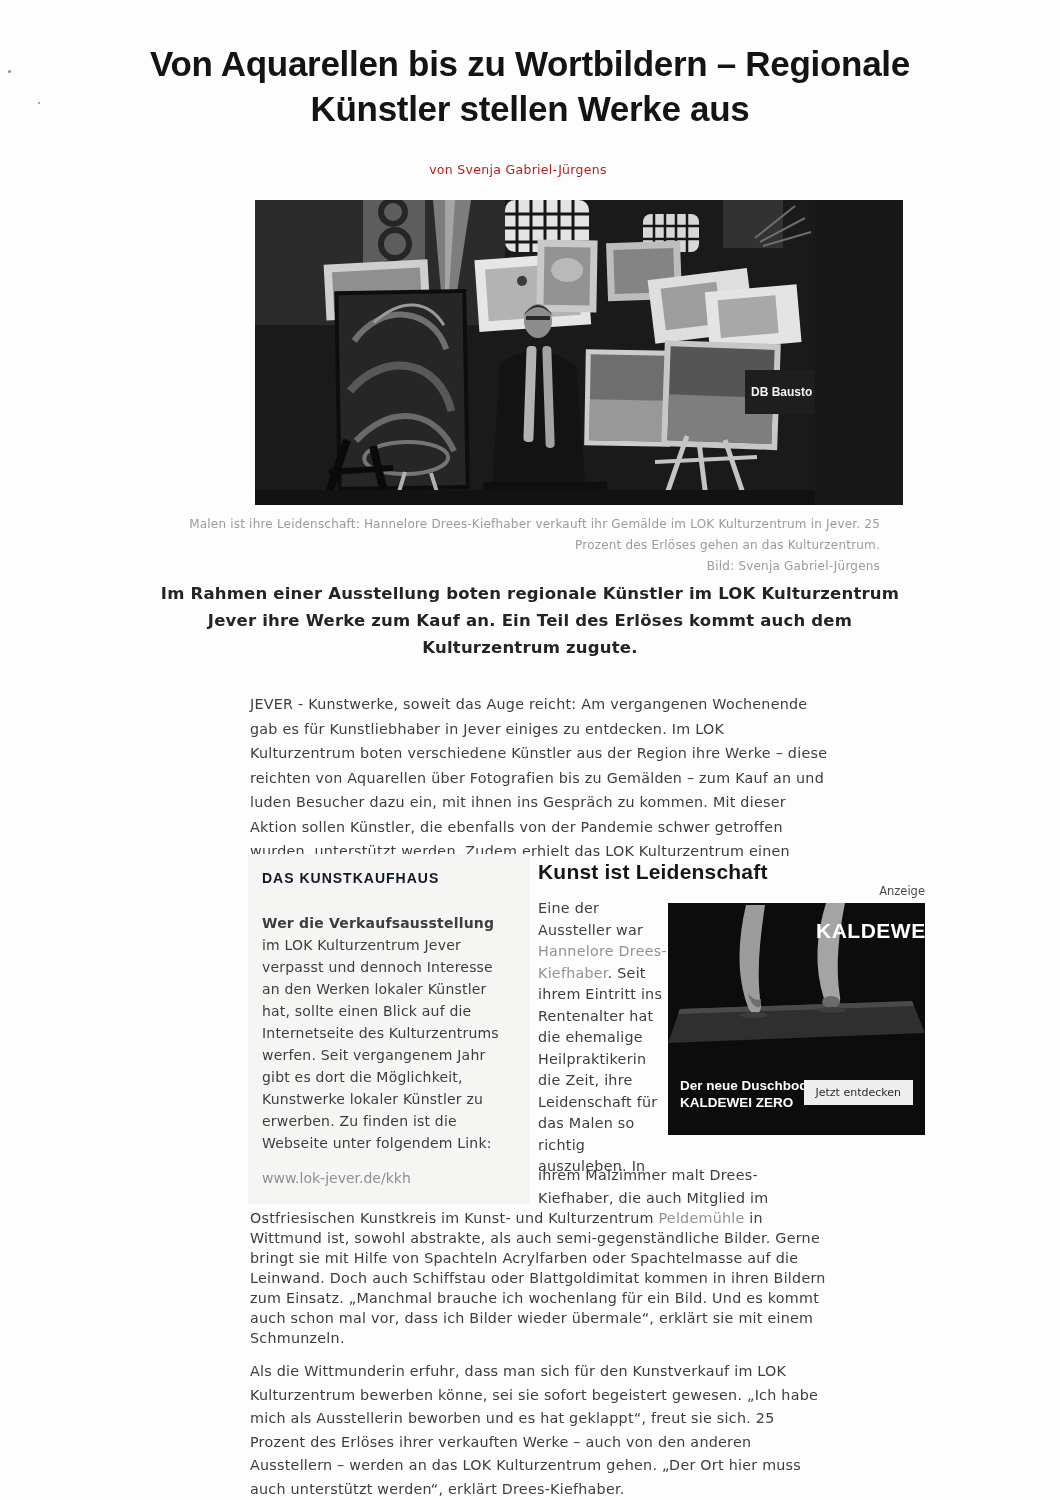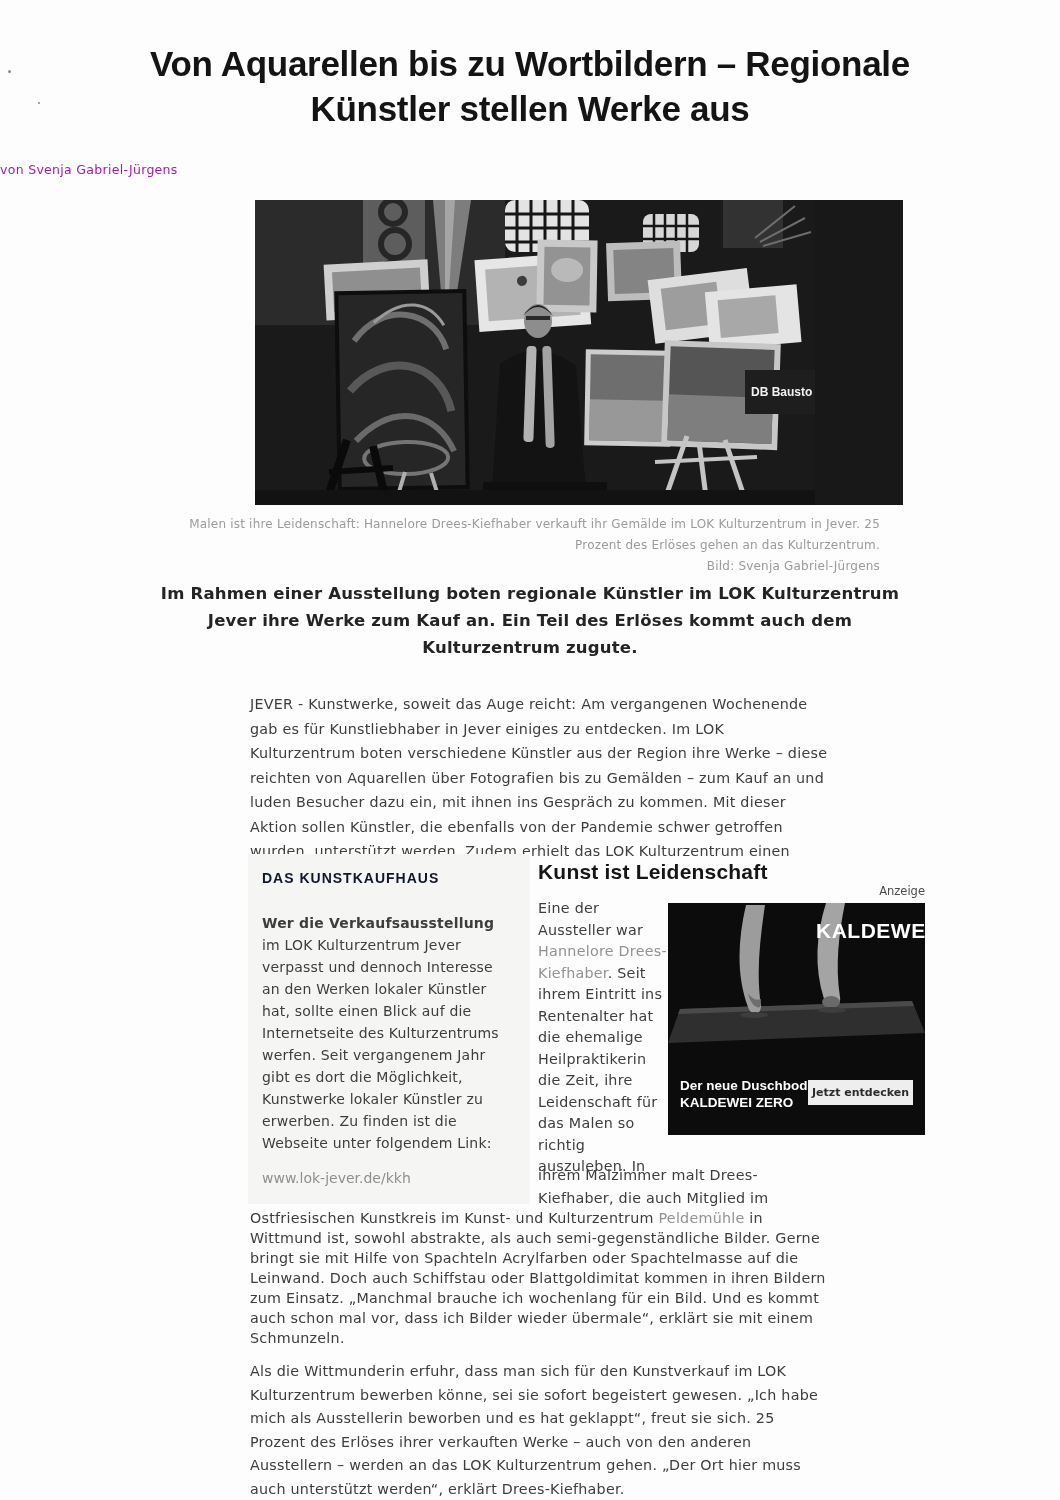--- a/index.html
+++ b/index.html
@@ -4,21 +4,21 @@
 <style>
   html,body{margin:0;padding:0;background:#ffffff;}
   .page{position:relative;width:1060px;height:1500px;background:#fdfdfd;overflow:hidden;
         font-family:"DejaVu Sans",sans-serif;color:#3b3b3b;}
   .abs{position:absolute;}
 
   
   .headline{left:80px;top:18px;width:900px;text-align:center;
             font-family:"Liberation Sans",sans-serif;font-weight:800;
             font-size:35px;line-height:45px;letter-spacing:-0.3px;color:#141414;}
-  .byline{left:0;top:162px;width:1036px;text-align:left;font-size:12.5px;color:#a21caf;letter-spacing:.3px;}
+  .byline{left:0;top:162px;width:1036px;text-align:center;font-size:12.5px;color:#b91c1c;letter-spacing:.3px;}
 
   
   .photo{left:255px;top:200px;width:648px;height:305px;background:#181818;}
   .caption{left:180px;top:514px;width:700px;text-align:right;font-size:12px;line-height:21px;color:#9b9b9b;letter-spacing:.2px;}
   .caption-credit{display:block;}
 
   
   .lead{left:150px;top:580px;width:760px;text-align:center;font-size:16.5px;line-height:27px;
         font-weight:600;color:#242424;letter-spacing:.2px;}
 
@@ -44,21 +44,21 @@
 
   
   .ad-label{left:668px;top:884px;width:257px;text-align:right;font-size:11.5px;color:#4a4a4a;}
   .ad{left:668px;top:903px;width:257px;height:232px;background:#0c0c0c;overflow:hidden;cursor:pointer;}
   .ad-brand{position:absolute;top:16px;right:-7px;color:#ffffff;font-family:"Liberation Sans",sans-serif;
             font-weight:800;font-size:21px;letter-spacing:.5px;}
   .ad-legs{position:absolute;left:0;top:0;width:257px;height:160px;}
   .ad-text{position:absolute;left:12px;bottom:24px;color:#ffffff;font-family:"Liberation Sans",sans-serif;
            font-weight:700;font-size:13.5px;line-height:17px;}
   .ad-cta{position:absolute;right:12px;bottom:30px;background:#eeeeee;color:#2b2b2b;
-          font-size:11px;padding:6px 4px;border:none;cursor:pointer;font-family:"DejaVu Sans",sans-serif;font-weight:bold;}
+          font-size:11px;padding:6px 12px;border:none;cursor:pointer;font-family:"DejaVu Sans",sans-serif;}
 
   .speck{position:absolute;background:#8a8a8a;border-radius:50%;}
 </style>
 </head>
 <body>
 
 <div class="page">
 
   <div class="speck" style="left:8px;top:70px;width:3px;height:3px;"></div>
   <div class="speck" style="left:38px;top:102px;width:2px;height:2px;"></div>

